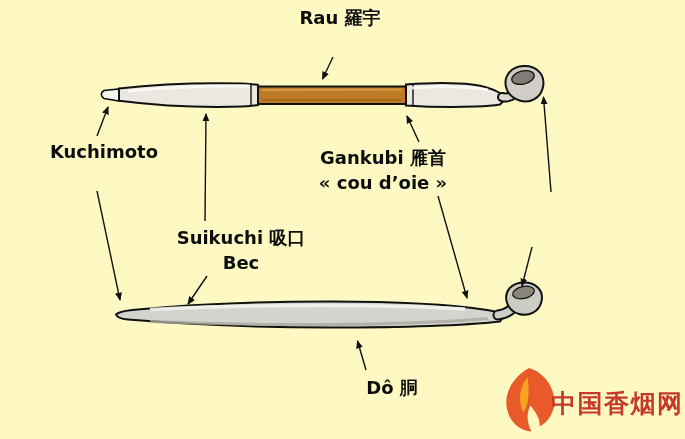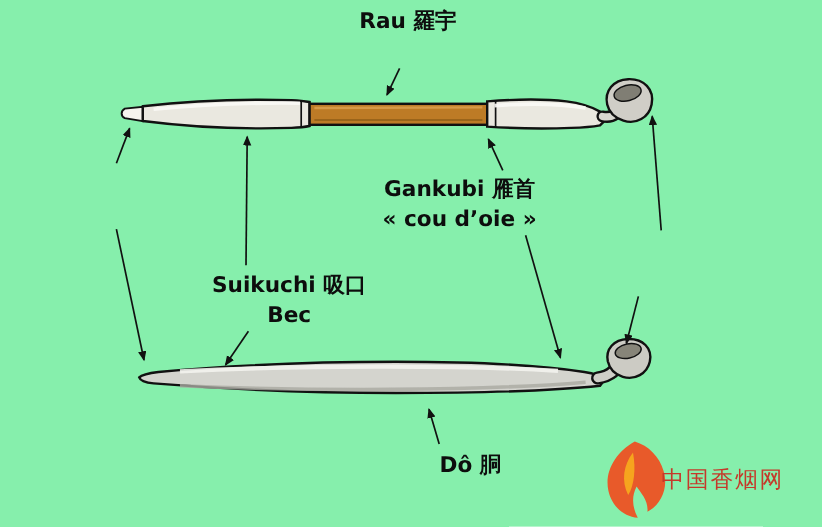--- a/index.html
+++ b/index.html
@@ -1,30 +1,30 @@
 <!DOCTYPE html>
 <html><head>
 <meta charset="utf-8">
 <style>
   html, body { margin:0; padding:0; background:#ffffff; }
   body { font-family:"DejaVu Sans","Liberation Sans",sans-serif; }
   #canvas {
     position:relative; width:685px; height:439px;
-    background:#86efac; overflow:hidden;
+    background:#fef9c3; overflow:hidden;
   }
   #scene { position:absolute; left:0; top:0; display:block; }
   .label {
     position:absolute; transform:translateX(-50%);
     text-align:center; color:#0d0d0d;
     font-size:18px; font-weight:600; line-height:1.38;
     white-space:nowrap;
   }
   .wm-text {
     position:absolute; color:#c5392a;
-    font-size:19px; font-weight:normal; letter-spacing:1.5px;
+    font-size:25px; font-weight:bold; letter-spacing:1.5px;
     white-space:nowrap;
   }
 </style>
 </head>
 <body>
 
 <div id="canvas">
 
   <svg id="scene" width="685" height="439" viewBox="0 0 685 439">
     <defs>
@@ -77,20 +77,21 @@
       <path d="M529,368 C513,377 503.5,393 507,409 C509.5,421 519,430.5 531.5,431.5 C527,423 526,414 530.5,405.5 C534.5,411.5 540.5,417.5 539.5,426.5 C550,421 557.5,407.5 553,392.5 C549.5,380.5 540.5,371.5 529,368 Z" fill="#e85a2a"></path>
       <path d="M527.5,377 C519.5,387.5 517.5,400.5 523.5,412.5 C528.5,404.5 530,391 527.5,377 Z" fill="#f6a41e"></path>
     </g>
   </svg>
 
   <div class="label" style="left:340px; top:6px">
     <div>Rau 羅宇</div>
   </div>
 
   <div class="label" style="left:104px; top:140px">
+    <div>Kuchimoto</div>
   </div>
 
   <div class="label" style="left:241px; top:226px">
     <div>Suikuchi 吸口</div>
     <div>Bec</div>
   </div>
 
   <div class="label" style="left:383px; top:146px">
     <div>Gankubi 雁首</div>
     <div>« cou d’oie »</div>

